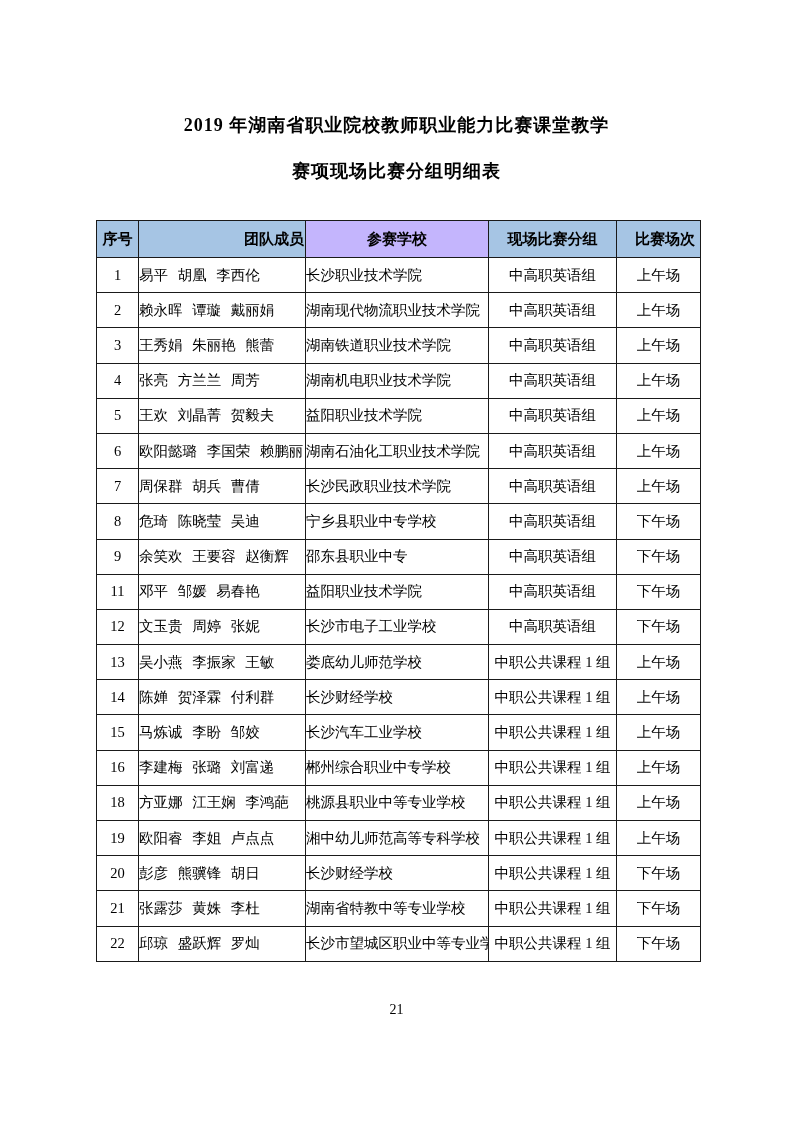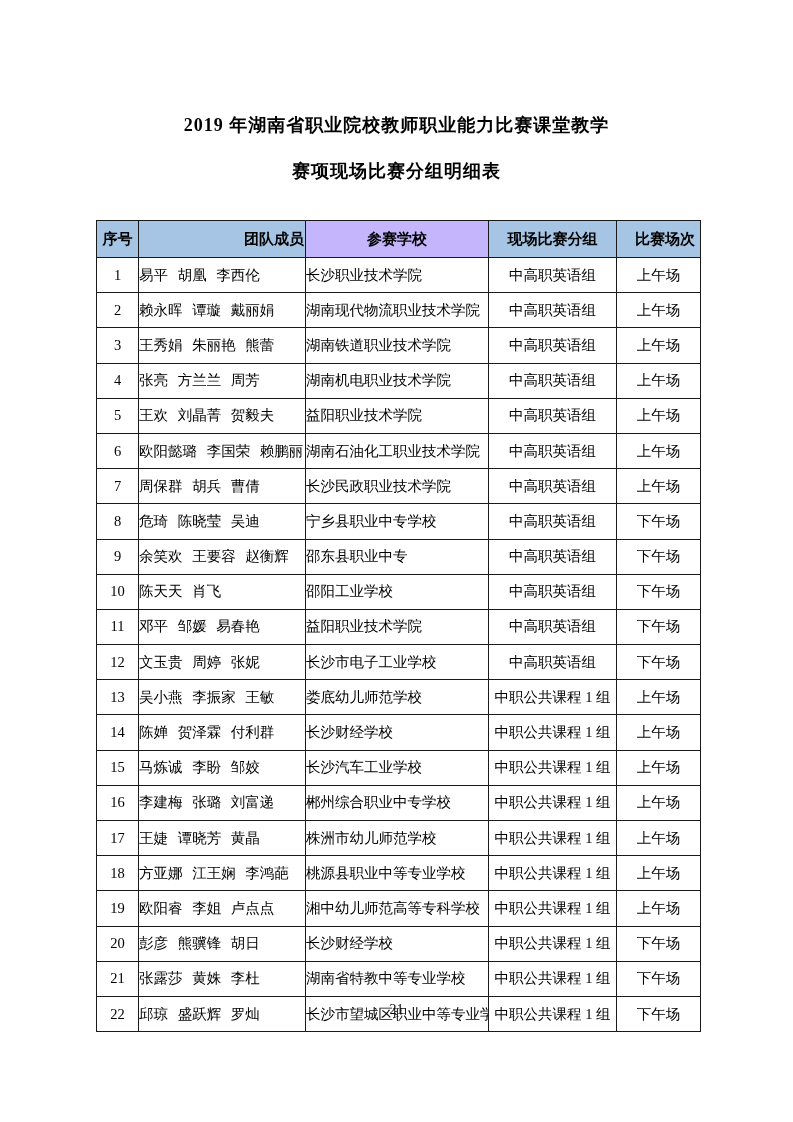--- a/index.html
+++ b/index.html
@@ -146,27 +146,20 @@
     <td class="cell-center">下午场</td>
   </tr>
       <tr>
     <td class="cell-center">9</td>
     <td class="cell-left cell-members">余笑欢 王要容 赵衡辉</td>
     <td class="cell-left">邵东县职业中专</td>
     <td class="cell-center">中高职英语组</td>
     <td class="cell-center">下午场</td>
   </tr>
       <tr>
-    <td class="cell-center">10</td>
-    <td class="cell-left cell-members">陈天天 肖飞</td>
-    <td class="cell-left">邵阳工业学校</td>
-    <td class="cell-center">中高职英语组</td>
-    <td class="cell-center">下午场</td>
-  </tr>
-      <tr>
     <td class="cell-center">11</td>
     <td class="cell-left cell-members">邓平 邹媛 易春艳</td>
     <td class="cell-left">益阳职业技术学院</td>
     <td class="cell-center">中高职英语组</td>
     <td class="cell-center">下午场</td>
   </tr>
       <tr>
     <td class="cell-center">12</td>
     <td class="cell-left cell-members">文玉贵 周婷 张妮</td>
     <td class="cell-left">长沙市电子工业学校</td>
@@ -195,27 +188,20 @@
     <td class="cell-center">上午场</td>
   </tr>
       <tr>
     <td class="cell-center">16</td>
     <td class="cell-left cell-members">李建梅 张璐 刘富递</td>
     <td class="cell-left">郴州综合职业中专学校</td>
     <td class="cell-center">中职公共课程 1 组</td>
     <td class="cell-center">上午场</td>
   </tr>
       <tr>
-    <td class="cell-center">17</td>
-    <td class="cell-left cell-members">王婕 谭晓芳 黄晶</td>
-    <td class="cell-left">株洲市幼儿师范学校</td>
-    <td class="cell-center">中职公共课程 1 组</td>
-    <td class="cell-center">上午场</td>
-  </tr>
-      <tr>
     <td class="cell-center">18</td>
     <td class="cell-left cell-members">方亚娜 江王娴 李鸿葩</td>
     <td class="cell-left">桃源县职业中等专业学校</td>
     <td class="cell-center">中职公共课程 1 组</td>
     <td class="cell-center">上午场</td>
   </tr>
       <tr>
     <td class="cell-center">19</td>
     <td class="cell-left cell-members">欧阳睿 李姐 卢点点</td>
     <td class="cell-left">湘中幼儿师范高等专科学校</td>

